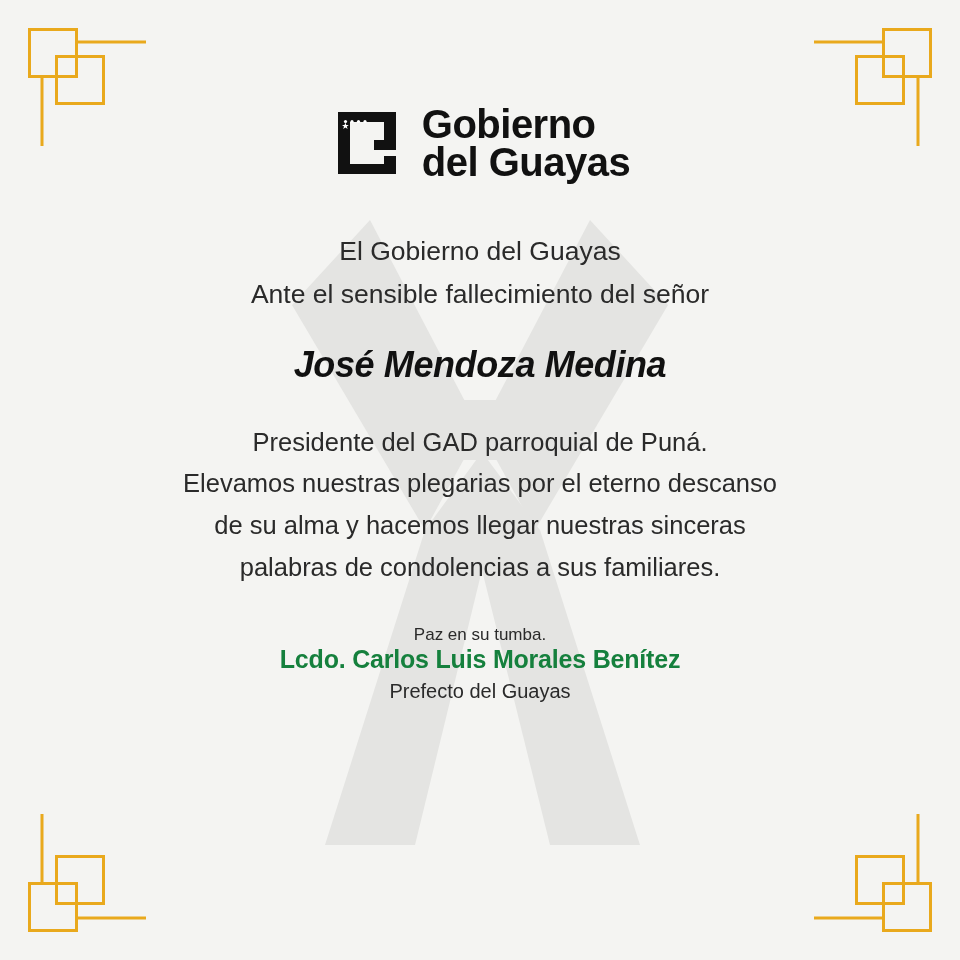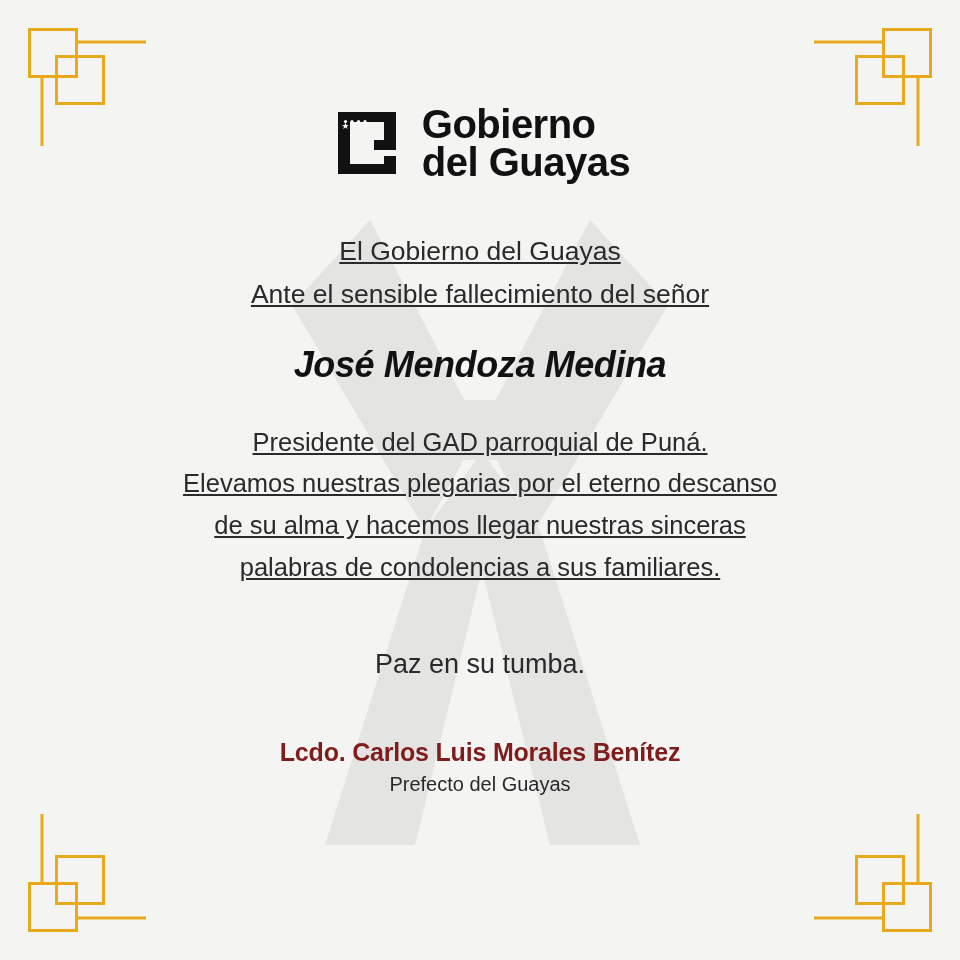--- a/index.html
+++ b/index.html
@@ -102,38 +102,37 @@
     color: #111;
     font-style: italic;
   }
   .paragraph {
     margin-top: 36px;
     font-size: 25.5px;
     line-height: 1.64;
     color: #2a2a2a;
   }
   .rest-line {
-    margin-top: 60px;
-    font-size: 27px;
+    margin-top: 36px;
+    font-size: 17px;
     color: #2a2a2a;
   }
   .signature {
-    margin-top: 58px;
     font-size: 25px;
     font-weight: bold;
-    color: #7f1d1d;
+    color: #15803d;
     letter-spacing: -0.2px;
     text-align: center;
   }
   .signature-role {
     margin-top: 6px;
     font-size: 20px;
     color: #2a2a2a;
   }
-  .nowrap { white-space: nowrap; text-decoration: underline; }
+  .nowrap { white-space: nowrap; }
 </style>
 </head>
 <body>
 
 <div class="card">
 
   <div class="ribbon-watermark">
     <svg viewBox="0 0 520 760" width="520" height="760" aria-hidden="true">
       <g fill="#e4e4e2">
 

